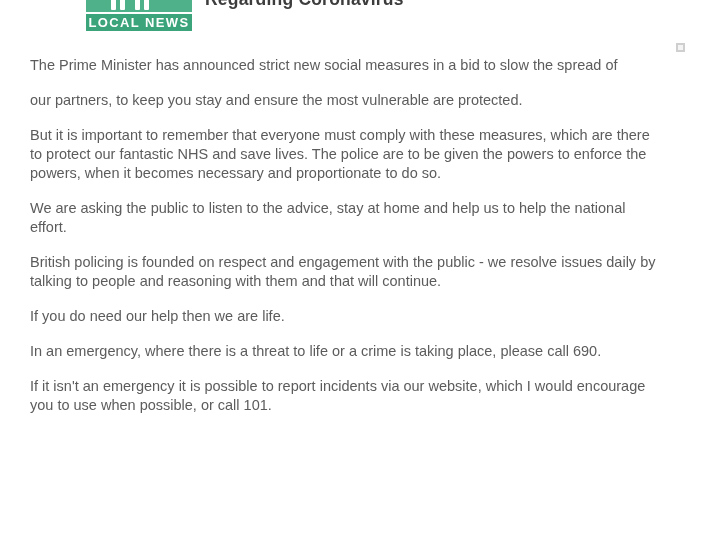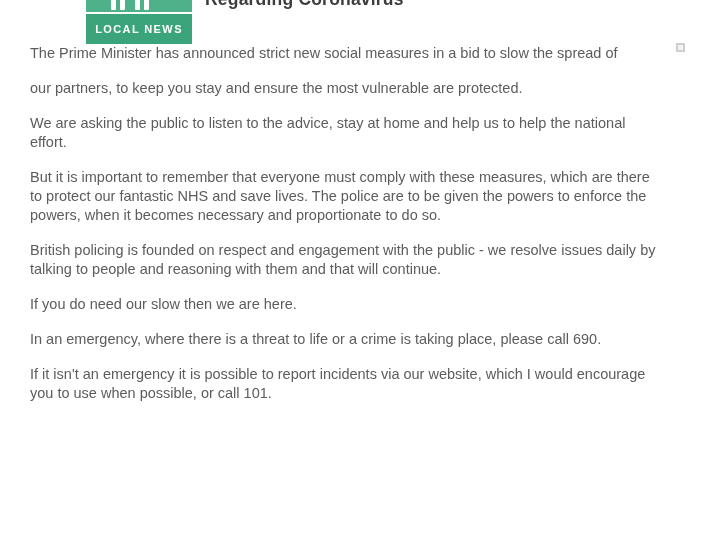--- a/index.html
+++ b/index.html
@@ -40,24 +40,24 @@
   .bar1 { left: 25px; }
   .bar2 { left: 34px; }
   .bar3 { left: 49px; }
   .bar4 { left: 58px; }
   .logo-divider {
     height: 2px;
     background: #ffffff;
     margin: 0 3px;
   }
   .logo-caption {
-    height: 30px;
+    height: 17px;
     background: #3ba47a;
     color: #ffffff;
-    font-size: 11px;
+    font-size: 13px;
     font-weight: bold;
     letter-spacing: 1.4px;
     display: flex;
     align-items: center;
     justify-content: center;
   }
 
   
   .title {
     position: absolute;
@@ -88,21 +88,21 @@
   .content {
     position: absolute;
     left: 30px;
     top: 44px;
     right: 18px;
     color: #5c5c5c;
     font-size: 14.5px;
     line-height: 19px;
   }
   .content p {
-    margin: 0 0 16px 0;
+    margin: 12px 0 16px 0;
   }
   .content .line {
     display: block;
     white-space: nowrap;
   }
 </style>
 </head>
 <body>
 
 <div class="logo">
@@ -121,34 +121,34 @@
 <span class="square-marker"></span>
 
 <div class="content">
     <p>
       <span class="line">The Prime Minister has announced strict new social measures in a bid to slow the spread of</span>
     </p>
     <p>
       <span class="line">our partners, to keep you stay and ensure the most vulnerable are protected.</span>
     </p>
     <p>
-      <span class="line">We are asking the public to listen to the advice, stay at home and help us to help the national</span>
-      <span class="line">effort.</span>
-    </p>
-    <p>
       <span class="line">But it is important to remember that everyone must comply with these measures, which are there</span>
       <span class="line">to protect our fantastic NHS and save lives. The police are to be given the powers to enforce the</span>
       <span class="line">powers, when it becomes necessary and proportionate to do so.</span>
+    </p>
+    <p>
+      <span class="line">We are asking the public to listen to the advice, stay at home and help us to help the national</span>
+      <span class="line">effort.</span>
     </p>
     <p>
       <span class="line">British policing is founded on respect and engagement with the public - we resolve issues daily by</span>
       <span class="line">talking to people and reasoning with them and that will continue.</span>
     </p>
     <p>
-      <span class="line">If you do need our slow then we are here.</span>
+      <span class="line">If you do need our help then we are life.</span>
     </p>
     <p>
       <span class="line">In an emergency, where there is a threat to life or a crime is taking place, please call 690.</span>
     </p>
     <p>
       <span class="line">If it isn't an emergency it is possible to report incidents via our website, which I would encourage</span>
       <span class="line">you to use when possible, or call 101.</span>
     </p>
   </div>
 

